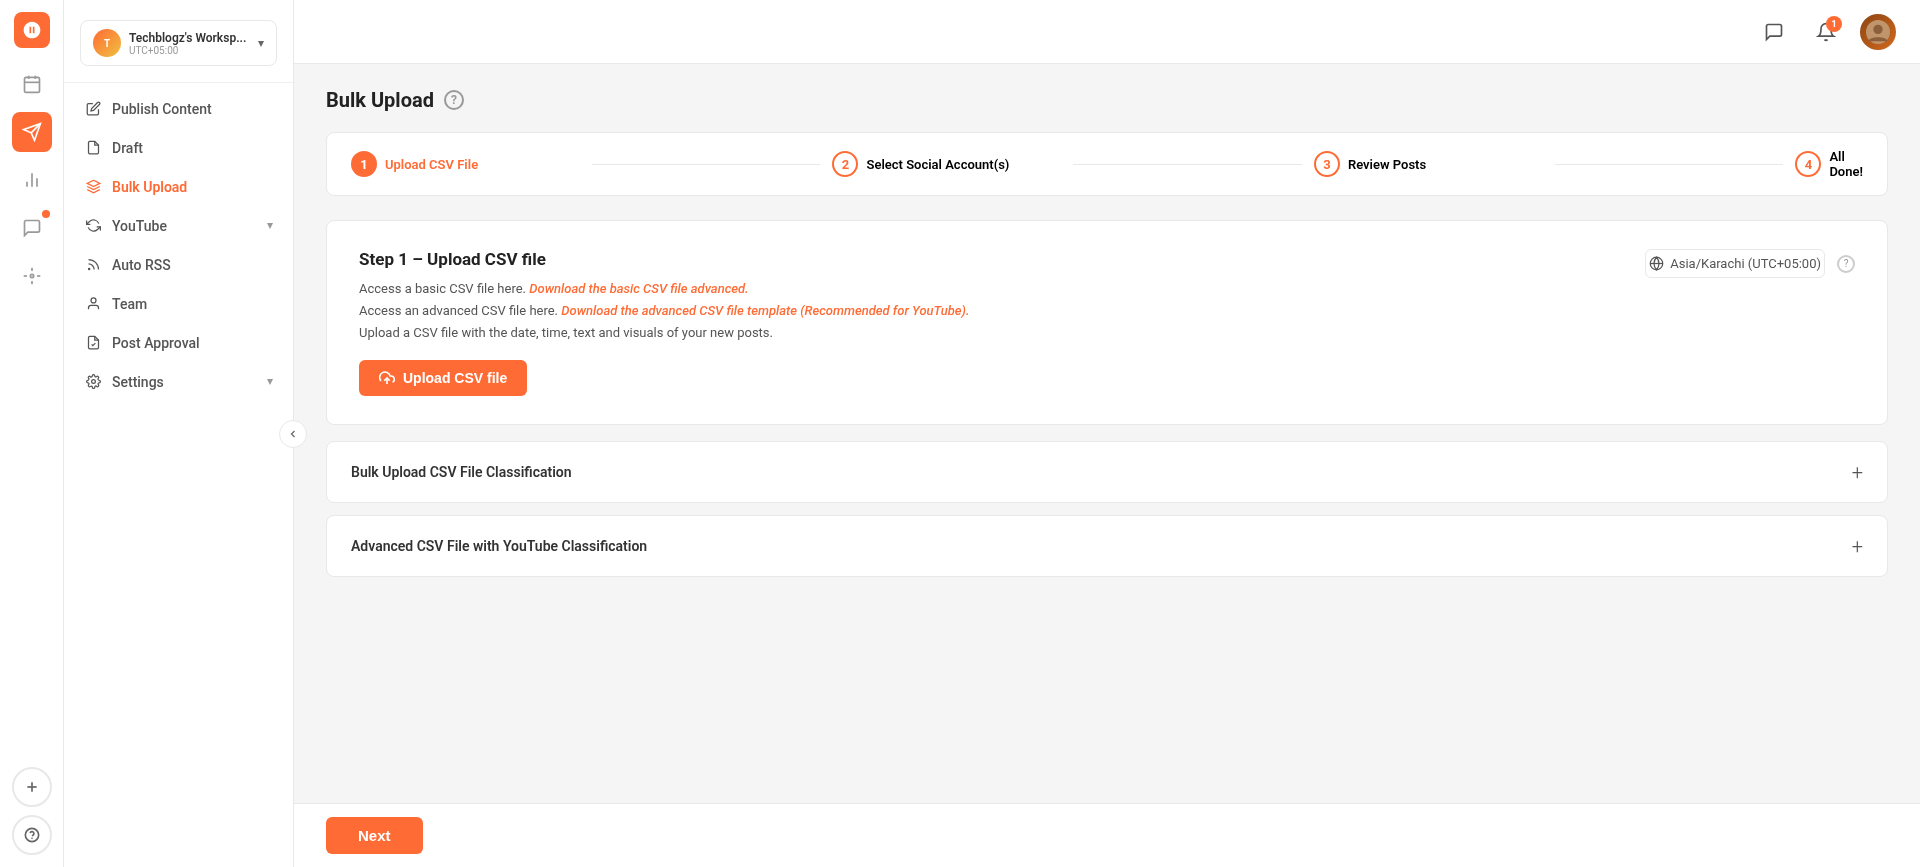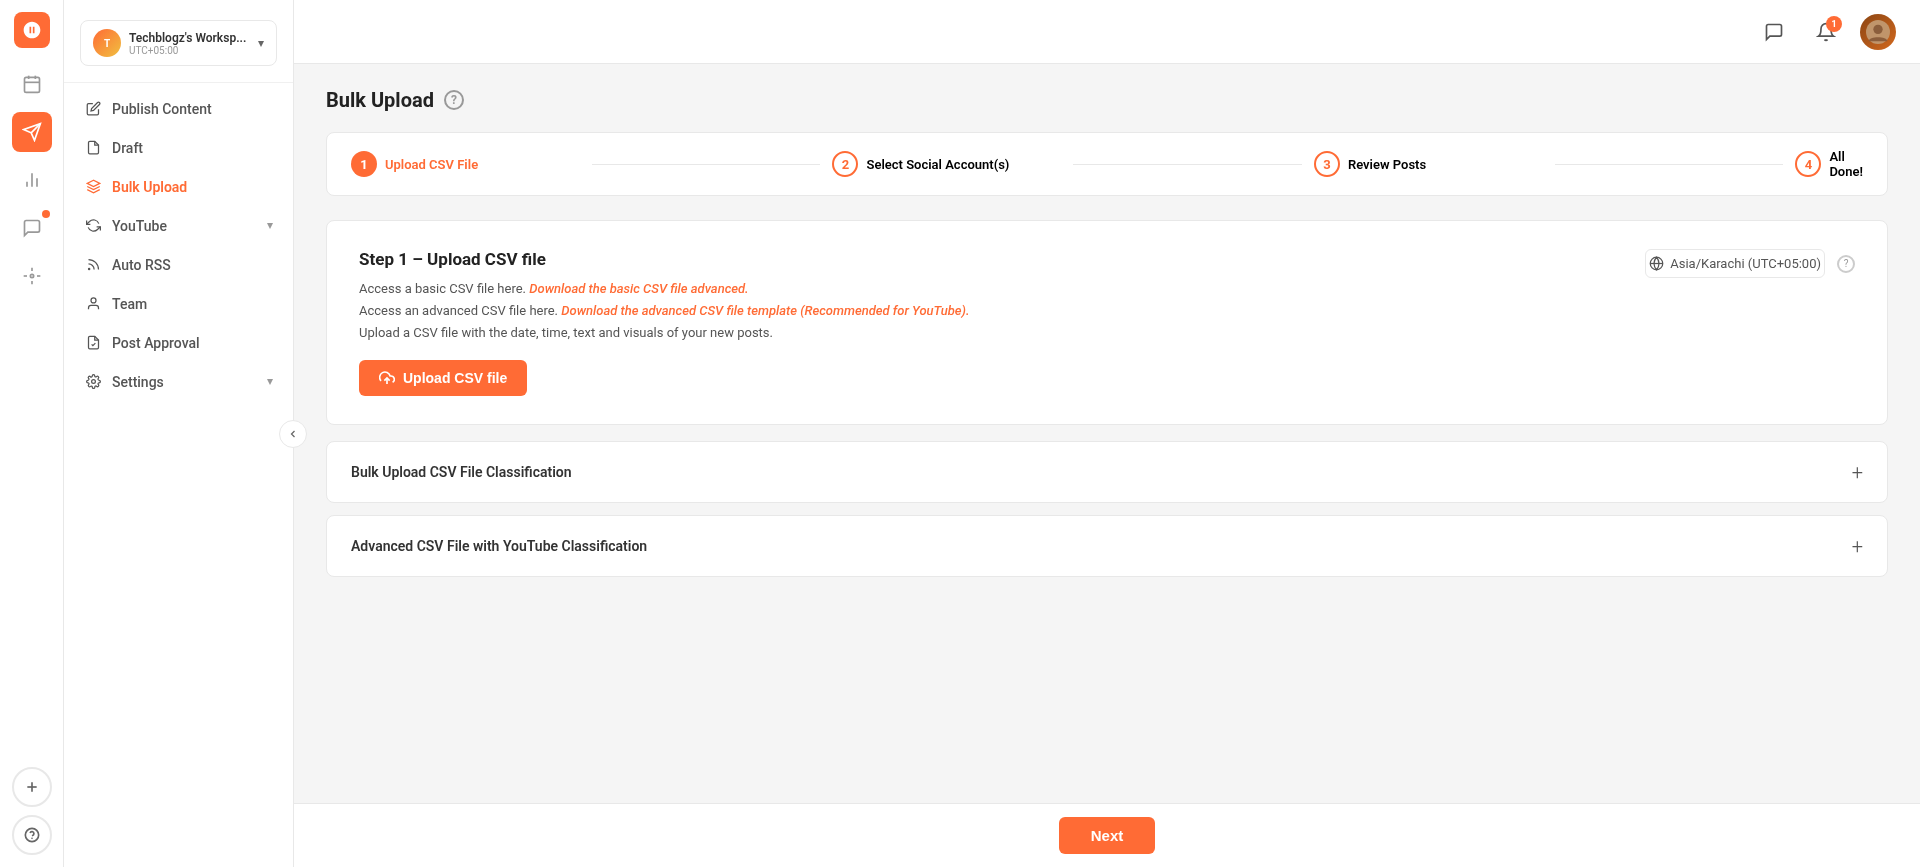--- a/index.html
+++ b/index.html
@@ -303,21 +303,21 @@
       font-weight: 300;
     }
 
     
     .bottom-bar {
       height: 64px;
       background: #fff;
       border-top: 1px solid #e8e8e8;
       display: flex;
       align-items: center;
-      justify-content: center;
+      justify-content: flex-start;
       padding: 0 32px;
       flex-shrink: 0;
     }
     .next-btn {
       background: #ff6b35;
       color: #fff;
       border: none;
       border-radius: 6px;
       padding: 10px 32px;
       font-size: 15px;

